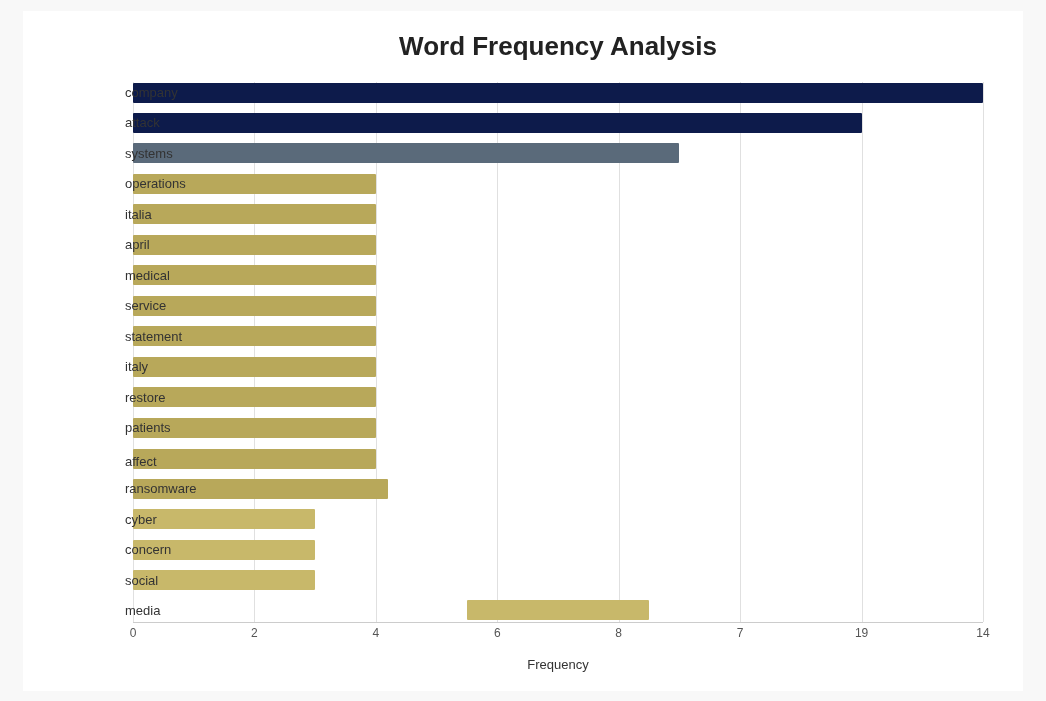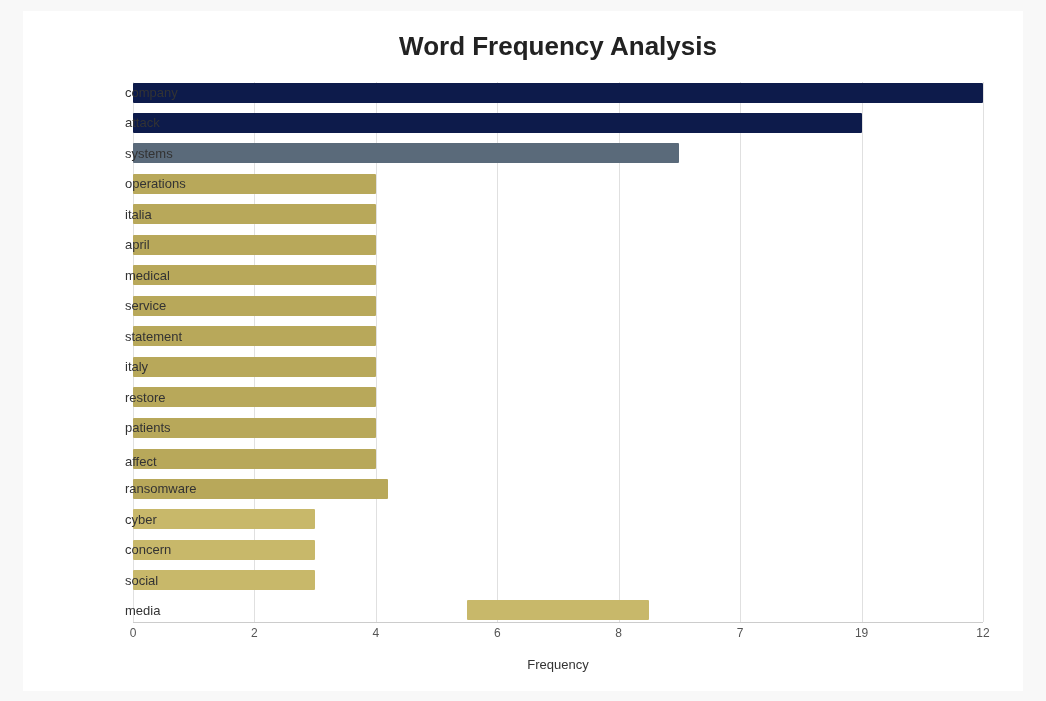--- a/index.html
+++ b/index.html
@@ -200,17 +200,17 @@
       </div>
       <div class="x-axis" style="position: absolute; bottom: 0px; left: 0px; right: 0px; height: 50px;">
         <div class="x-axis-line"></div>
         <div class="x-tick" style="left: 0%;">0</div>
         <div class="x-tick" style="left: 14.2857%;">2</div>
         <div class="x-tick" style="left: 28.5714%;">4</div>
         <div class="x-tick" style="left: 42.8571%;">6</div>
         <div class="x-tick" style="left: 57.1429%;">8</div>
         <div class="x-tick" style="left: 71.4286%;">7</div>
         <div class="x-tick" style="left: 85.7143%;">19</div>
-        <div class="x-tick" style="left: 100%;">12</div>
+        <div class="x-tick" style="left: 100%;">14</div>
         <div class="x-label">Frequency</div>
       </div>
     </div>
 </div>
 
 </body></html>

